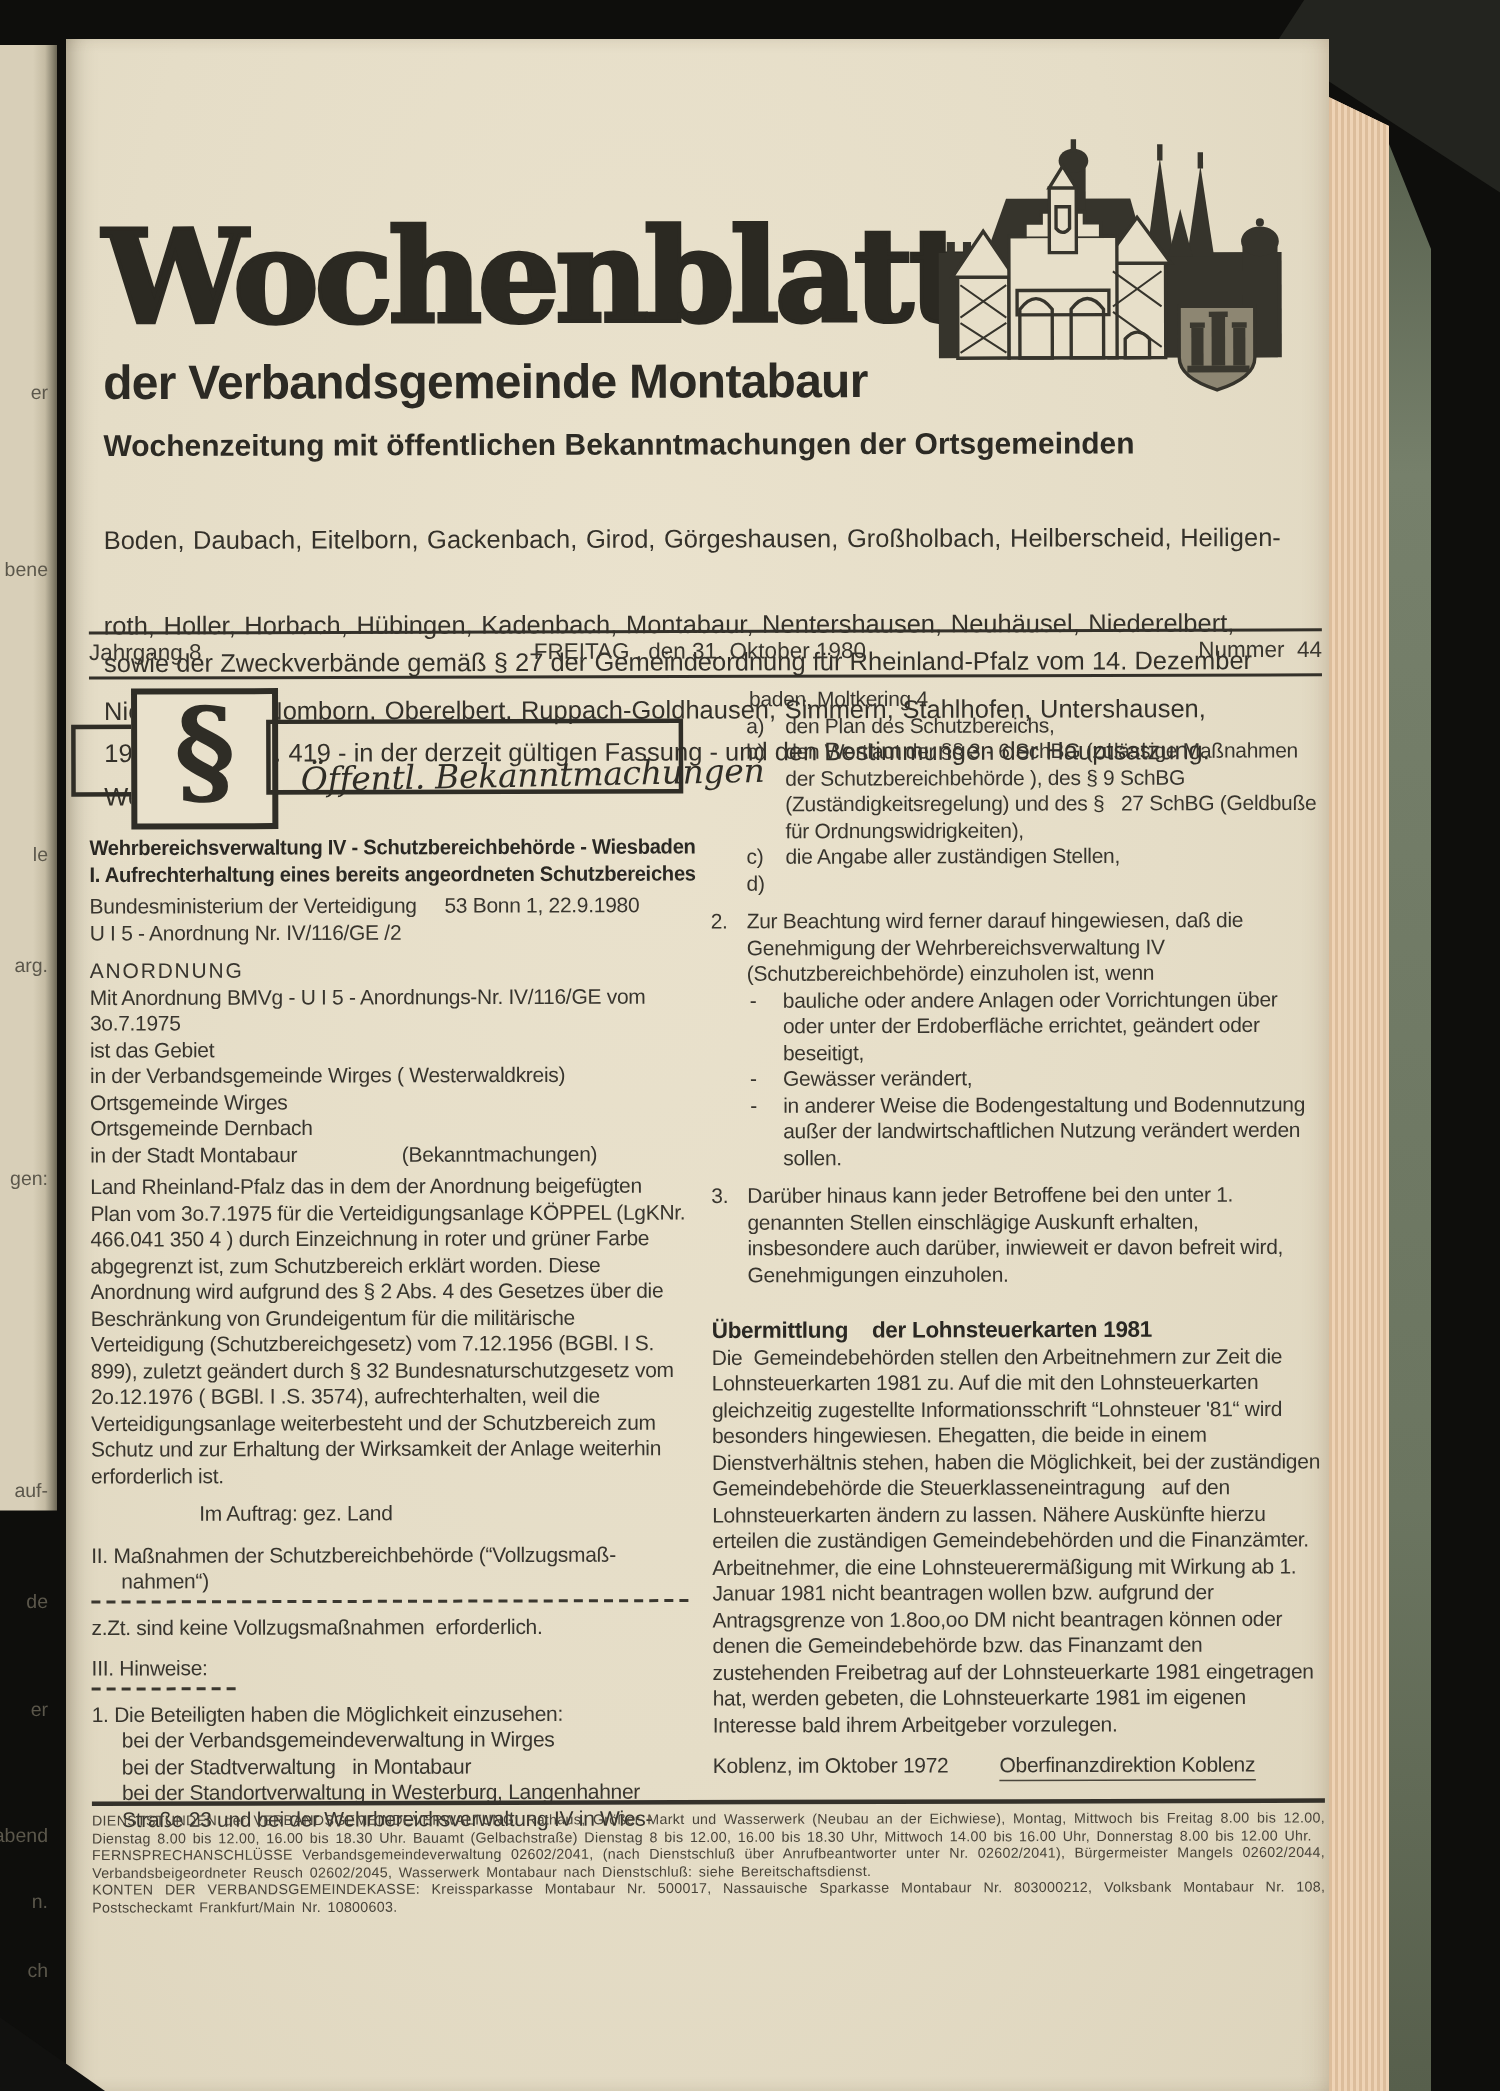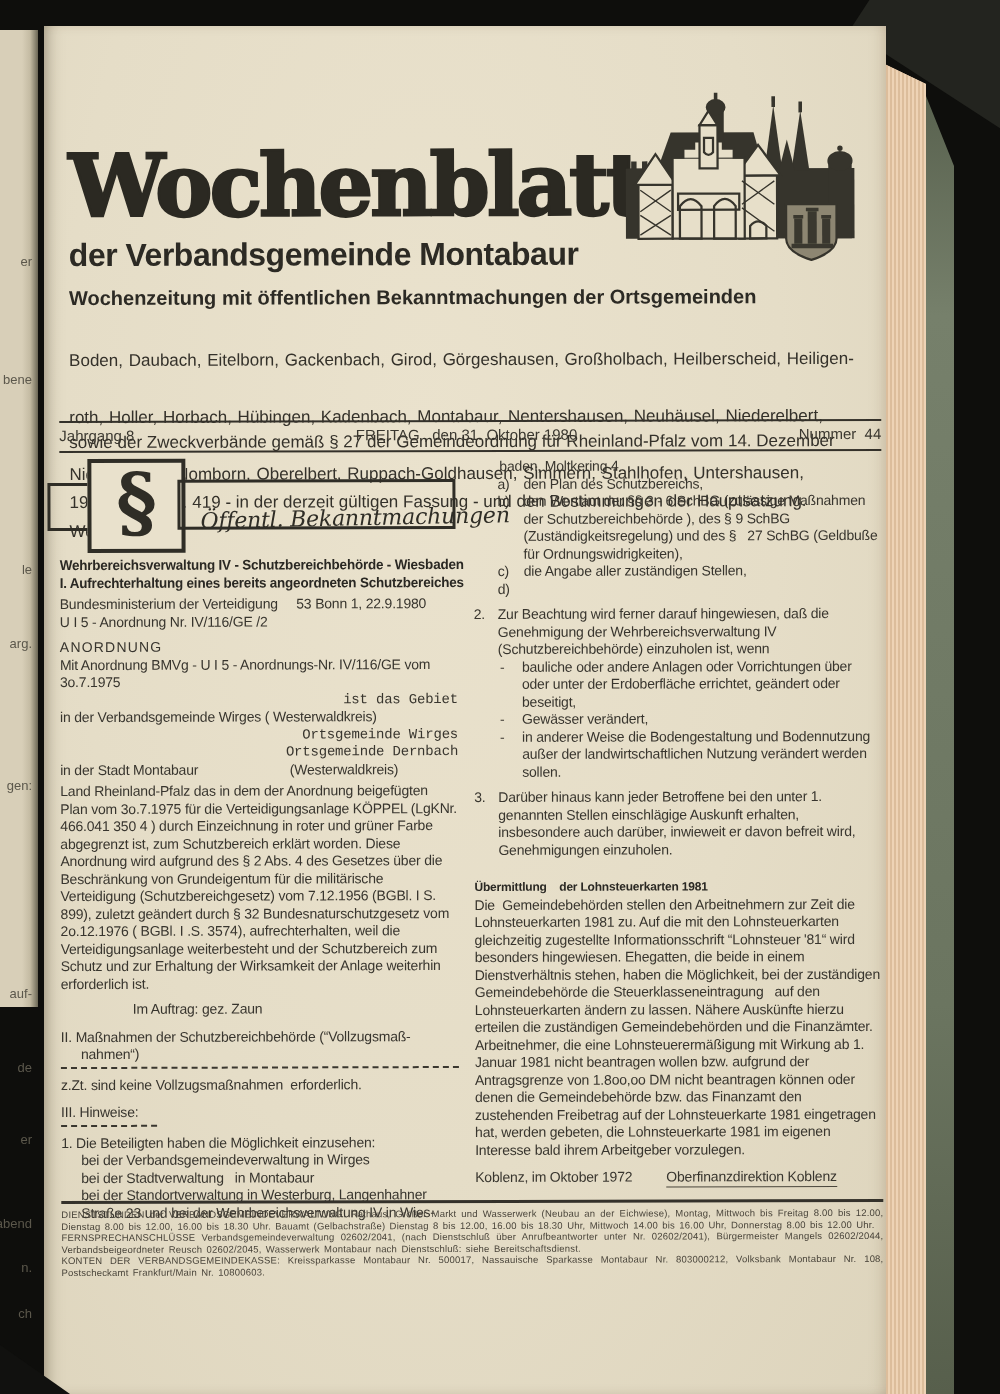--- a/index.html
+++ b/index.html
@@ -44,21 +44,21 @@
   .dateline .dl-c{flex:1;text-align:center;white-space:pre;}
   .dateline .dl-r{white-space:pre;text-align:right;}
   
   .columns{position:absolute;left:16px;top:432px;width:822px;display:flex;gap:16px;}
   .col{font-size:14px;line-height:17.5px;letter-spacing:-.2px;color:#38352e;}
   .col.left{width:398px;}
   .col.right{width:408px;}
   .line,.para,.hang{white-space:pre-wrap;}
   .bold{font-weight:bold;color:#2a2823;}
   .lh{font-weight:bold;color:#2a2823;white-space:nowrap;transform:scaleX(.96);transform-origin:left;}
-  .center{text-align:right;font-family:Liberation Mono, monospace;}
+  .center{text-align:left;}
   .mt4{margin-top:4px}.mt8{margin-top:8px}.mt10{margin-top:10px}.mt20{margin-top:20px}
   .ls1{letter-spacing:1.2px;}
   .indent70{padding-left:72px;}
   .hang{padding-left:20px;text-indent:-20px;}
   .dashrule{border-top:2px dashed #3a372f;margin-top:3px;}
   .dashrule.short{width:96px;}
   .hintlines > div{padding-left:20px;white-space:pre-wrap;}
   .split{display:flex;justify-content:space-between;padding-right:60px;}
   
   .banner{position:relative;height:88px;margin-bottom:10px;}
@@ -220,24 +220,24 @@
         <div class="line mt4">Bundesministerium der Verteidigung     53 Bonn 1, 22.9.1980</div>
         <div class="line">U I 5 - Anordnung Nr. IV/116/GE /2</div>
         <div class="line mt8 ls1">ANORDNUNG</div>
         <div class="para">Mit Anordnung BMVg - U I 5 - Anordnungs-Nr. IV/116/GE vom 3o.7.1975</div>
         <div class="line center">ist das Gebiet</div>
         <div class="line">in der Verbandsgemeinde Wirges ( Westerwaldkreis)</div>
         <div class="line center">Ortsgemeinde Wirges</div>
         <div class="line center">Ortsgemeinde Dernbach</div>
         <div class="split">
           <span>in der Stadt Montabaur</span>
-          <span>(Westerwaldkreis)</span>
+          <span>(Bekanntmachungen)</span>
         </div>
         <div class="para mt4">Land Rheinland-Pfalz das in dem der Anordnung beigefügten Plan vom 3o.7.1975 für die Verteidigungsanlage KÖPPEL (LgKNr. 466.041 350 4 ) durch Einzeichnung in roter und grüner Farbe abgegrenzt ist, zum Schutzbereich erklärt worden. Diese Anordnung wird aufgrund des § 2 Abs. 4 des Gesetzes über die Beschränkung von Grundeigentum für die militärische Verteidigung (Schutzbereichgesetz) vom 7.12.1956 (BGBl. I S. 899), zuletzt geändert durch § 32 Bundesnaturschutzgesetz vom 2o.12.1976 ( BGBl. I .S. 3574), aufrechterhalten, weil die Verteidigungsanlage weiterbesteht und der Schutzbereich zum Schutz und zur Erhaltung der Wirksamkeit der Anlage weiterhin erforderlich ist.</div>
-        <div class="line mt8 indent70">Im Auftrag: gez. Zaun</div>
+        <div class="line mt8 indent70">Im Auftrag: gez. Land</div>
         <div class="hang mt10">II. Maßnahmen der Schutzbereichbehörde (“Vollzugsmaß-nahmen“)</div>
         <div class="dashrule"></div>
         <div class="line mt8">z.Zt. sind keine Vollzugsmaßnahmen  erforderlich.</div>
         <div class="line mt10">III. Hinweise:</div>
         <div class="dashrule short"></div>
         <div class="hang mt8">1. Die Beteiligten haben die Möglichkeit einzusehen:</div>
         <div class="hintlines">
           <div>bei der Verbandsgemeindeverwaltung in Wirges</div>
           <div>bei der Stadtverwaltung   in Montabaur</div>
           <div>bei der Standortverwaltung in Westerburg, Langenhahner Straße 23 und bei der Wehrbereichsverwaltung IV in Wies-</div>
@@ -277,21 +277,21 @@
         </div>
         <div class="dash">
           <span class="m">-</span>
           <span class="t">in anderer Weise die Bodengestaltung und Bodennutzung außer der landwirtschaftlichen Nutzung verändert werden sollen.</span>
         </div>
         <div class="num mt8">
           <span class="m">3.</span>
           <span class="t">Darüber hinaus kann jeder Betroffene bei den unter 1. genannten Stellen einschlägige Auskunft erhalten, insbesondere auch darüber, inwieweit er davon befreit wird, Genehmigungen einzuholen.</span>
         </div>
 
-        <div class="line bold mt20" style="font-size:12px">Übermittlung    der Lohnsteuerkarten 1981</div>
+        <div class="line bold mt20" style="font-size:15px">Übermittlung    der Lohnsteuerkarten 1981</div>
         <div class="para">Die  Gemeindebehörden stellen den Arbeitnehmern zur Zeit die Lohnsteuerkarten 1981 zu. Auf die mit den Lohnsteuerkarten gleichzeitig zugestellte Informationsschrift “Lohnsteuer '81“ wird besonders hingewiesen. Ehegatten, die beide in einem Dienstverhältnis stehen, haben die Möglichkeit, bei der zuständigen Gemeindebehörde die Steuerklasseneintragung   auf den Lohnsteuerkarten ändern zu lassen. Nähere Auskünfte hierzu erteilen die zuständigen Gemeindebehörden und die Finanzämter.</div>
         <div class="para">Arbeitnehmer, die eine Lohnsteuerermäßigung mit Wirkung ab 1. Januar 1981 nicht beantragen wollen bzw. aufgrund der Antragsgrenze von 1.8oo,oo DM nicht beantragen können oder denen die Gemeindebehörde bzw. das Finanzamt den zustehenden Freibetrag auf der Lohnsteuerkarte 1981 eingetragen hat, werden gebeten, die Lohnsteuerkarte 1981 im eigenen Interesse bald ihrem Arbeitgeber vorzulegen.</div>
         <div class="signoff">
           <span class="s1">Koblenz, im Oktober 1972</span>
           <span class="s2">Oberfinanzdirektion Koblenz</span>
         </div>
       </div>
     </div>
 
     <div class="rule r3"></div>

